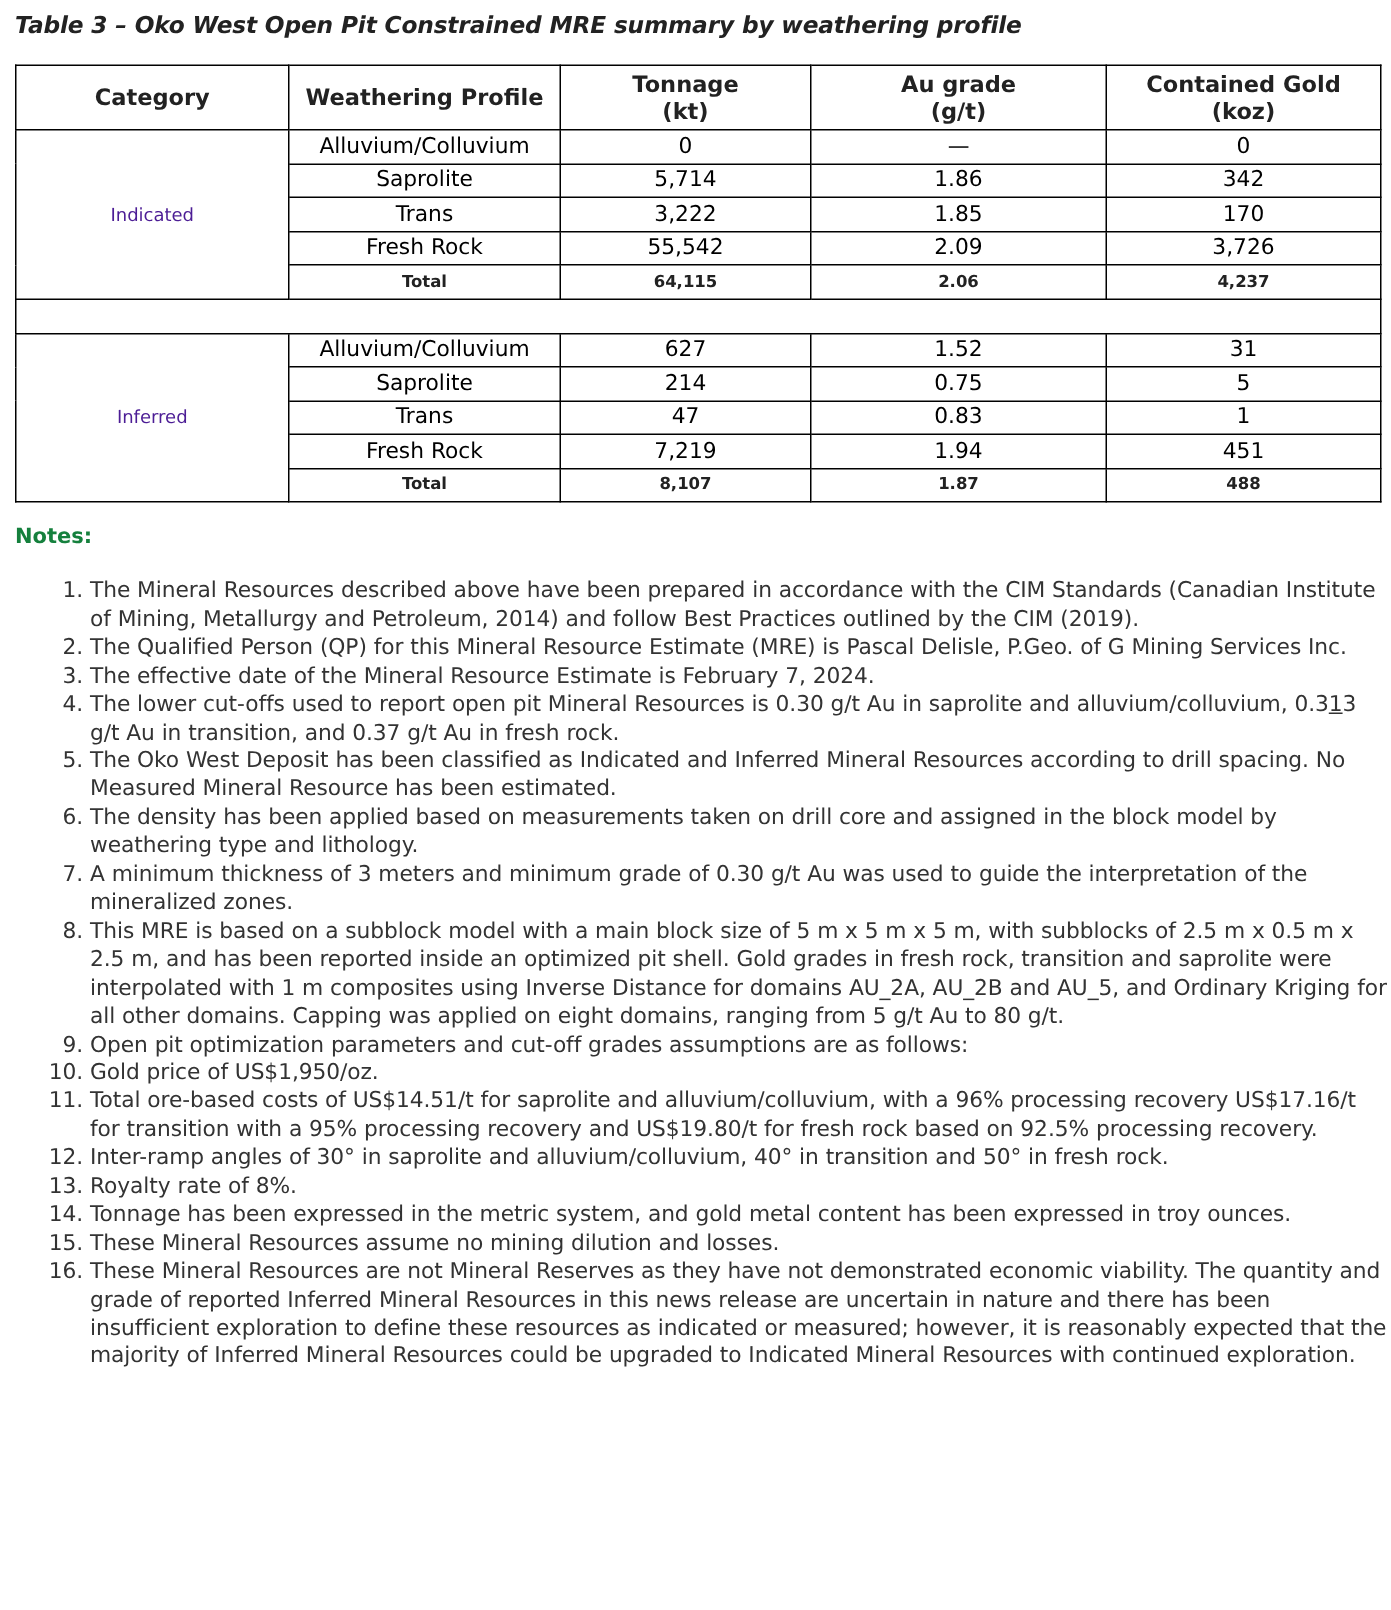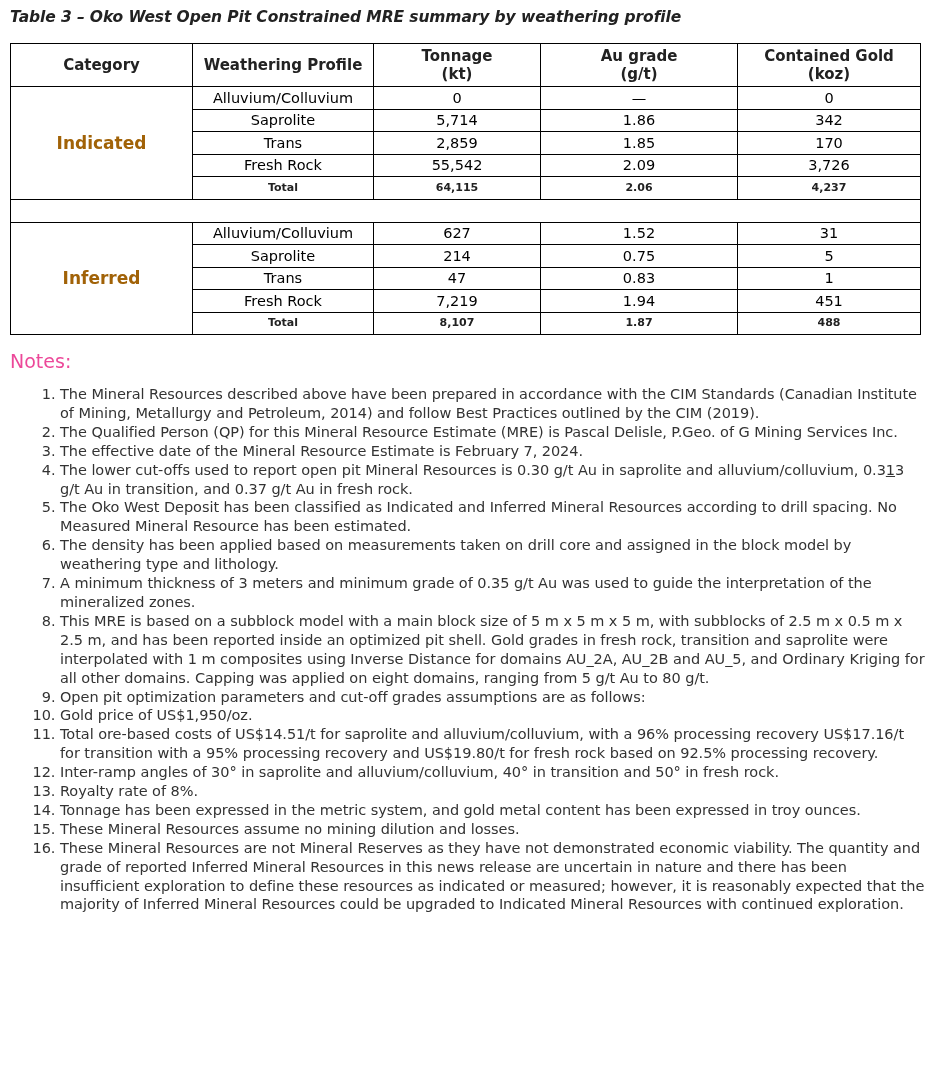--- a/index.html
+++ b/index.html
@@ -17,26 +17,26 @@
   table.mre {
     position: absolute; left: 10px; top: 43px;
     width: 910px; border-collapse: collapse; table-layout: fixed;
     font-size: 14.5px;
   }
   table.mre td, table.mre th {
     border: 1px solid #000; text-align: center; padding: 0; line-height: 20px;
     color: #000000;
   }
   table.mre th { font-weight: bold; color: #222; height: 42px; line-height: 18px; font-size: 15px; }
-  table.mre td.cat { font-weight: bold; color: #a16207; font-size: 17px; }
+  table.mre td.cat { font-weight: normal; color: #4c1d95; font-size: 12px; }
   table.mre tr.total td { font-weight: bold; color: #222; font-size: 11px; }
   table.mre tr.data td { height: 21.5px; }
   table.mre tr.spacer td { height: 22px; }
   .notes-label {
-    position: absolute; left: 10px; top: 350px; font-size: 19px; color: #ec4899;
+    position: absolute; left: 10px; top: 350px; font-size: 14px; color: #15803d; font-weight: bold;
   }
   ol.notes {
     position: absolute; left: 10px; top: 385px; width: 915px;
     margin: 0; padding: 0 0 0 50px; box-sizing: border-box;
     font-size: 14.5px; line-height: 18.9px; color: #333;
   }
   ol.notes li { padding-left: 0; letter-spacing: -0.05px; }
   .u { text-decoration: underline; }
 </style>
 </head>
@@ -69,21 +69,21 @@
     <td>0</td>
   </tr>
   <tr class="data">
     <td>Saprolite</td>
     <td>5,714</td>
     <td>1.86</td>
     <td>342</td>
   </tr>
   <tr class="data">
     <td>Trans</td>
-    <td>2,859</td>
+    <td>3,222</td>
     <td>1.85</td>
     <td>170</td>
   </tr>
   <tr class="data">
     <td>Fresh Rock</td>
     <td>55,542</td>
     <td>2.09</td>
     <td>3,726</td>
   </tr>
   <tr class="data total">
@@ -133,21 +133,21 @@
 
 <div class="notes-label">Notes:</div>
 
 <ol class="notes">
   <li>The Mineral Resources described above have been prepared in accordance with the CIM Standards (Canadian Institute of Mining, Metallurgy and Petroleum, 2014) and follow Best Practices outlined by the CIM (2019).</li>
   <li>The Qualified Person (QP) for this Mineral Resource Estimate (MRE) is Pascal Delisle, P.Geo. of G Mining Services Inc.</li>
   <li>The effective date of the Mineral Resource Estimate is February 7, 2024.</li>
   <li><span>The lower cut-offs used to report open pit Mineral Resources is 0.30 g/t Au in saprolite and alluvium/colluvium, 0.3</span><span class="u">1</span><span>3 g/t Au in transition, and 0.37 g/t Au in fresh rock.</span></li>
   <li>The Oko West Deposit has been classified as Indicated and Inferred Mineral Resources according to drill spacing. No Measured Mineral Resource has been estimated.</li>
   <li>The density has been applied based on measurements taken on drill core and assigned in the block model by weathering type and lithology.</li>
-  <li>A minimum thickness of 3 meters and minimum grade of 0.35 g/t Au was used to guide the interpretation of the mineralized zones.</li>
+  <li>A minimum thickness of 3 meters and minimum grade of 0.30 g/t Au was used to guide the interpretation of the mineralized zones.</li>
   <li>This MRE is based on a subblock model with a main block size of 5 m x 5 m x 5 m, with subblocks of 2.5 m x 0.5 m x 2.5 m, and has been reported inside an optimized pit shell. Gold grades in fresh rock, transition and saprolite were interpolated with 1 m composites using Inverse Distance for domains AU_2A, AU_2B and AU_5, and Ordinary Kriging for all other domains. Capping was applied on eight domains, ranging from 5 g/t Au to 80 g/t.</li>
   <li>Open pit optimization parameters and cut-off grades assumptions are as follows:</li>
   <li>Gold price of US$1,950/oz.</li>
   <li>Total ore-based costs of US$14.51/t for saprolite and alluvium/colluvium, with a 96% processing recovery US$17.16/t for transition with a 95% processing recovery and US$19.80/t for fresh rock based on 92.5% processing recovery.</li>
   <li>Inter-ramp angles of 30° in saprolite and alluvium/colluvium, 40° in transition and 50° in fresh rock.</li>
   <li>Royalty rate of 8%.</li>
   <li><span>Tonnage has been expressed in the metric system, and gold metal content has been expressed in troy ounces.</span><br></li>
   <li>These Mineral Resources assume no mining dilution and losses.</li>
   <li>These Mineral Resources are not Mineral Reserves as they have not demonstrated economic viability. The quantity and grade of reported Inferred Mineral Resources in this news release are uncertain in nature and there has been insufficient exploration to define these resources as indicated or measured; however, it is reasonably expected that the majority of Inferred Mineral Resources could be upgraded to Indicated Mineral Resources with continued exploration.</li>
 </ol>

